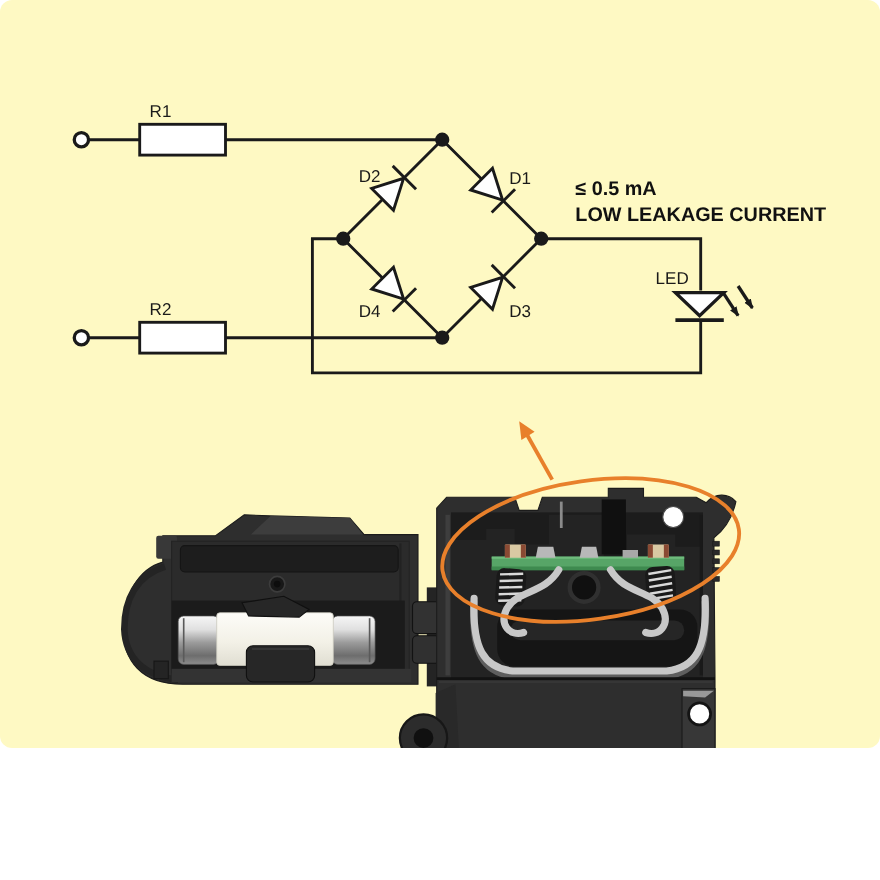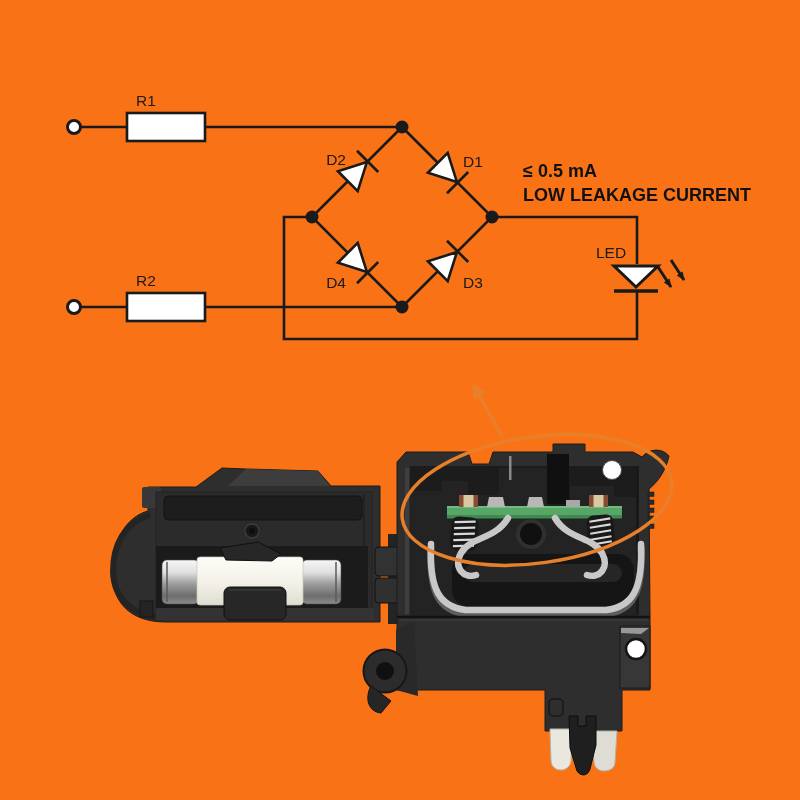--- a/index.html
+++ b/index.html
@@ -1,16 +1,16 @@
 <!DOCTYPE html>
 <html><head>
 <meta charset="utf-8">
 <style>
   html,body{margin:0;padding:0;background:#ffffff;}
-  .stage{width:800px;height:800px;position:relative;background:#f97316;}
+  .stage{width:800px;height:680px;position:relative;background:#fef9c3;border-radius:11px;}
   svg{display:block;}
   .sch-label{font-family:"Liberation Sans",sans-serif;font-size:15.5px;fill:#1a1a1a;}
   .sch-note{font-family:"Liberation Sans",sans-serif;font-size:18px;font-weight:bold;fill:#111;letter-spacing:0px;}
   .wire{stroke:#1a1a1a;stroke-width:2.6;fill:none;}
   .sym{stroke:#1a1a1a;stroke-width:2.6;fill:#ffffff;}
   .node{fill:#1a1a1a;}
 </style>
 </head>
 <body>
 

